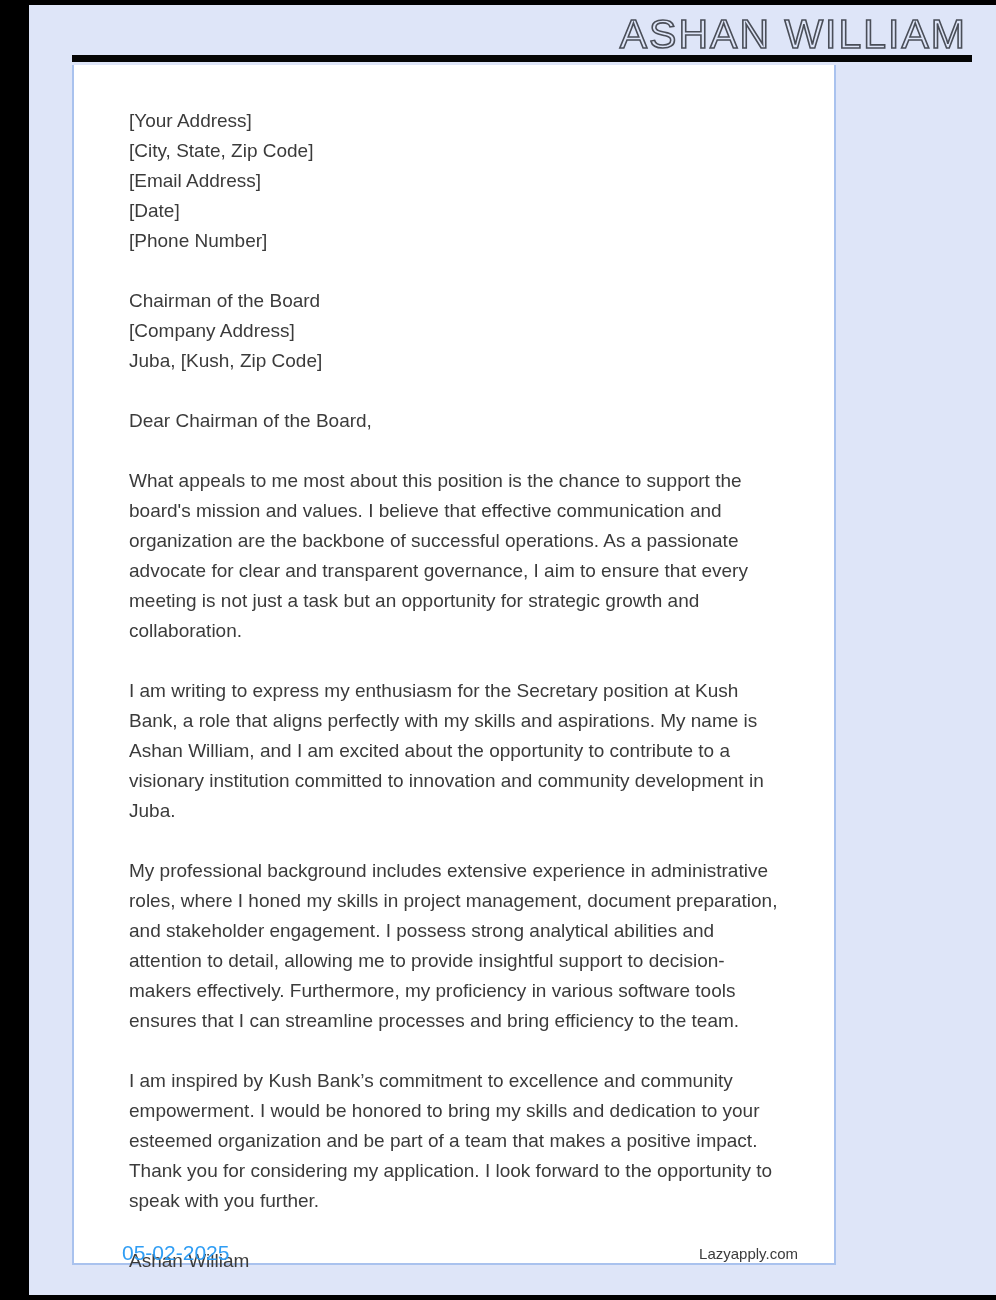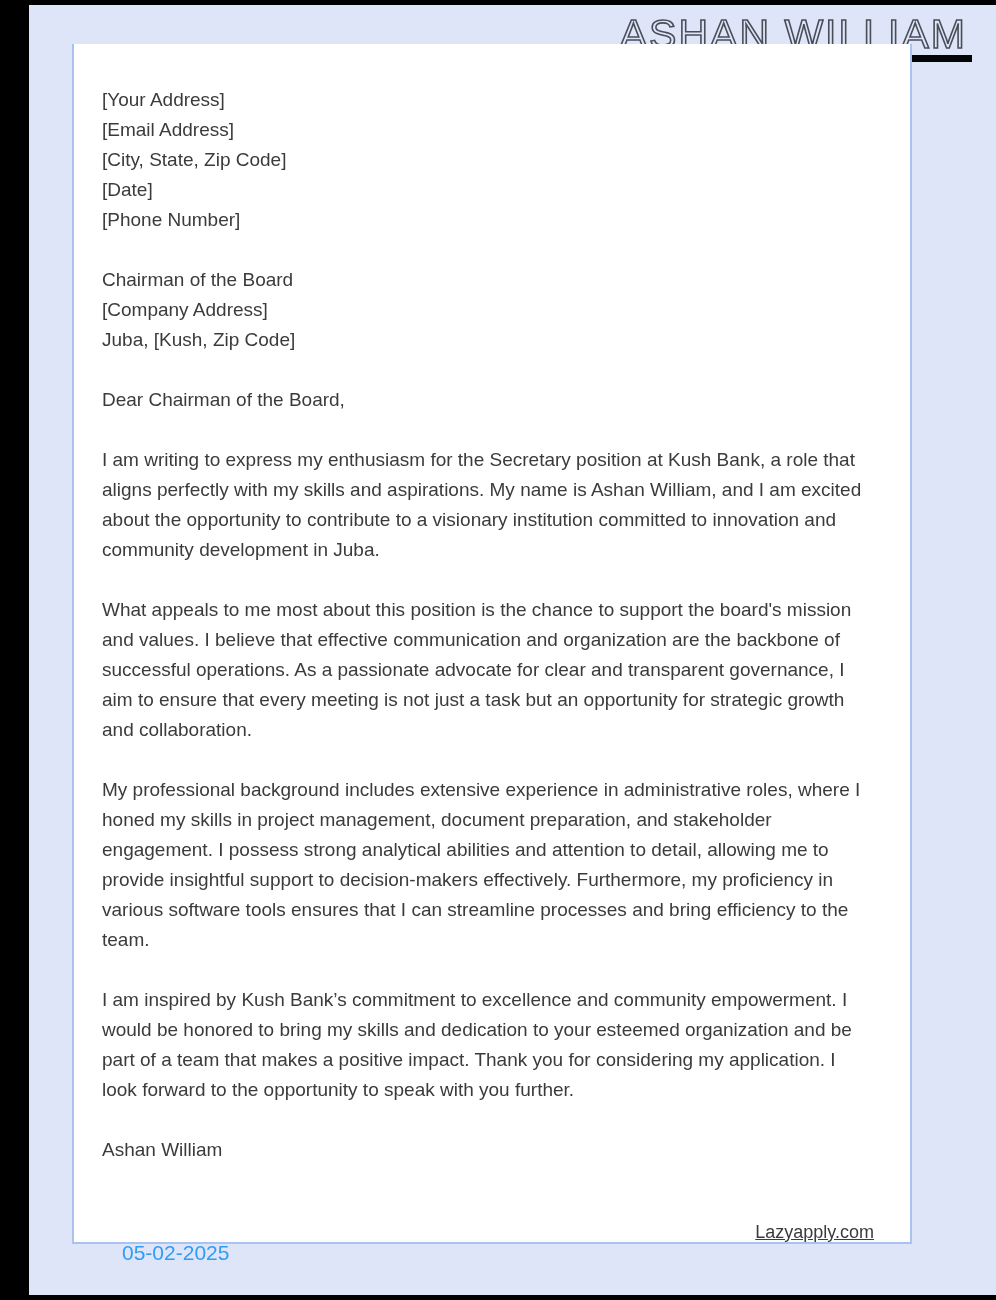--- a/index.html
+++ b/index.html
@@ -36,41 +36,40 @@
   
   .topline {
     position: absolute;
     left: 43px; top: 50px;
     width: 900px; height: 7px;
     background: #050505;
   }
   
   .page {
     position: absolute;
-    left: 43px; top: 39px;
-    width: 840px; height: 1200px;
+    left: 43px; top: 60px;
+    width: 764px; height: 1200px;
     background: #ffffff;
     border-left: 2px solid #a9c2ee;
     border-right: 2px solid #a9c2ee;
     border-bottom: 2px solid #a9c2ee;
-    padding: 41px 48px 0 28px;
+    padding: 41px 48px 0 55px;
     color: #3b3b3b;
     font-size: 19px;
     line-height: 30px;
   }
   .block { margin-bottom: 30px; }
   .para  { margin-bottom: 30px; max-width: 800px; }
   .closing { margin-bottom: 0; }
   .watermark {
     position: absolute;
     right: 36px; bottom: 1px;
-    font-size: 18px;
+    font-size: 15px;
     line-height: 17px;
     color: #3b3b3b;
-    text-decoration: underline;
   }
   .footer-date {
     position: absolute;
     left: 93px; top: 1235px;
     font-size: 21px;
     line-height: 26px;
     color: #2f9df4;
     z-index: 2;
   }
 </style>
@@ -80,36 +79,36 @@
 <div class="canvas">
 
   <div class="header-name">ASHAN WILLIAM</div>
 
   <div class="topline"></div>
 
   <div class="page">
 
     <div class="block">
       <div>[Your Address]</div>
+      <div>[City, State, Zip Code]</div>
       <div>[Email Address]</div>
-      <div>[City, State, Zip Code]</div>
       <div>[Date]</div>
       <div>[Phone Number]</div>
     </div>
 
     <div class="block">
       <div>Chairman of the Board</div>
       <div>[Company Address]</div>
       <div>Juba, [Kush, Zip Code]</div>
     </div>
 
     <div class="block">Dear Chairman of the Board,</div>
 
+    <p class="para">What appeals to me most about this position is the chance to support the board's mission and values. I believe that effective communication and organization are the backbone of successful operations. As a passionate advocate for clear and transparent governance, I aim to ensure that every meeting is not just a task but an opportunity for strategic growth and collaboration.</p>
     <p class="para">I am writing to express my enthusiasm for the Secretary position at Kush Bank, a role that aligns perfectly with my skills and aspirations. My name is Ashan William, and I am excited about the opportunity to contribute to a visionary institution committed to innovation and community development in Juba.</p>
-    <p class="para">What appeals to me most about this position is the chance to support the board's mission and values. I believe that effective communication and organization are the backbone of successful operations. As a passionate advocate for clear and transparent governance, I aim to ensure that every meeting is not just a task but an opportunity for strategic growth and collaboration.</p>
     <p class="para">My professional background includes extensive experience in administrative roles, where I honed my skills in project management, document preparation, and stakeholder engagement. I possess strong analytical abilities and attention to detail, allowing me to provide insightful support to decision-makers effectively. Furthermore, my proficiency in various software tools ensures that I can streamline processes and bring efficiency to the team.</p>
     <p class="para">I am inspired by Kush Bank’s commitment to excellence and community empowerment. I would be honored to bring my skills and dedication to your esteemed organization and be part of a team that makes a positive impact. Thank you for considering my application. I look forward to the opportunity to speak with you further.</p>
 
     <div class="closing">
       <div>Ashan William</div>
     </div>
 
     <div class="watermark">Lazyapply.com</div>
   </div>
 

